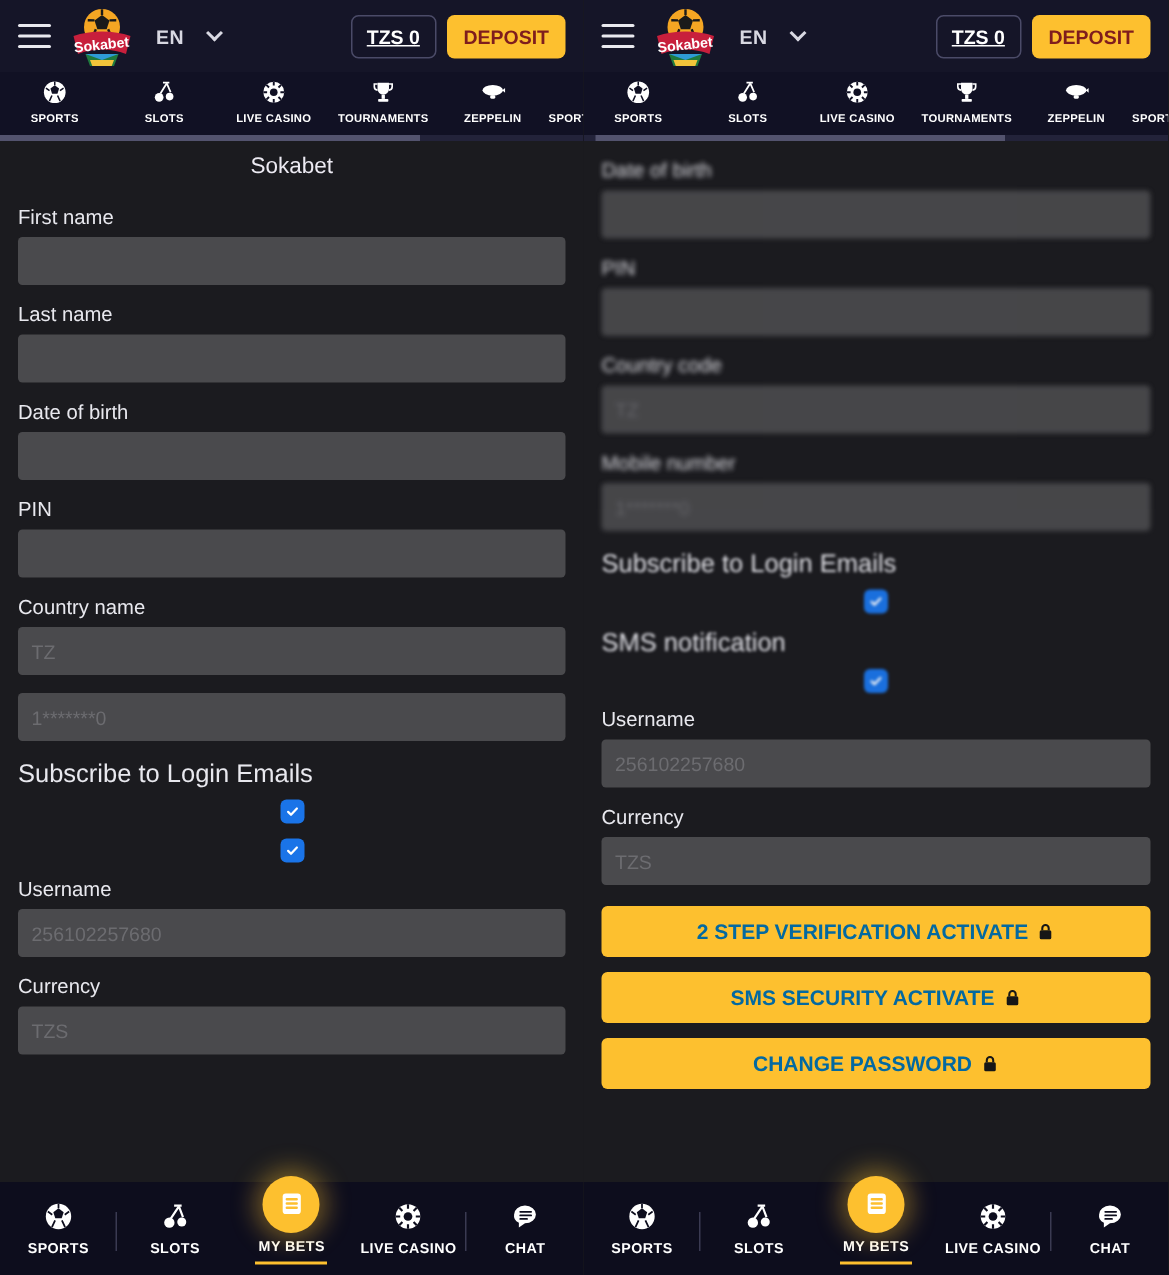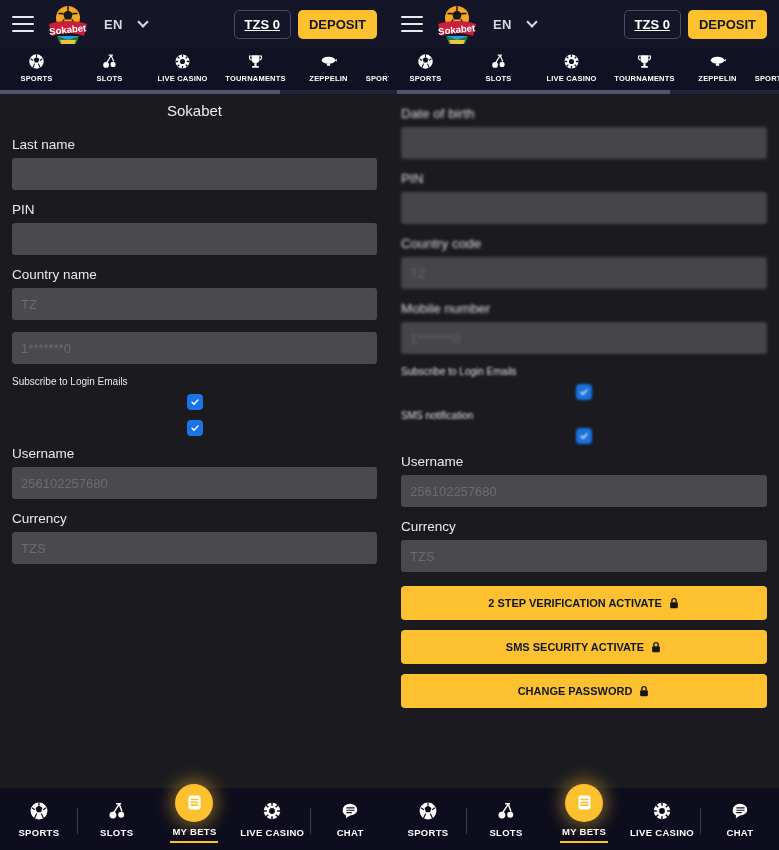--- a/index.html
+++ b/index.html
@@ -37,21 +37,21 @@
   .chev { width: 8px; height: 8px; border-right: 2px solid #d8d8e2; border-bottom: 2px solid #d8d8e2;
           transform: rotate(45deg); margin-top: -4px; }
 
   .topright { margin-left: auto; display: flex; align-items: center; gap: 7px; padding-right: 4px; }
   .balance {
     border: 1px solid #4b4b68; border-radius: 5px; padding: 6px 10px;
     color: #fff; font-size: 13px; font-weight: 700; background: #151528;
     white-space: nowrap; cursor: pointer; text-decoration: underline;
   }
   .deposit {
-    background: #fdc02f; color: #0f172a; border: none; border-radius: 5px;
+    background: #fdc02f; color: #7f1d1d; border: none; border-radius: 5px;
     padding: 7px 11px; font-size: 13px; font-weight: 700; cursor: pointer;
     font-family: "Liberation Sans", sans-serif; white-space: nowrap;
   }
 
   
   .catnav {
     position: absolute; top: 48px; left: 0; right: 0; height: 46px;
     background: #111124; display: flex; align-items: flex-start;
     padding-top: 4px; overflow: hidden; z-index: 5;
   }
@@ -69,32 +69,32 @@
   .field { margin-bottom: 12px; }
   .field label { display: block; color: #e8e8ee; font-size: 13.5px; margin-bottom: 6px; }
   .field .box {
     height: 32px; background: #4a4a4d; border: none; border-radius: 3px;
     width: 100%; color: #b9b9bd; font-size: 13px; padding: 0 9px;
     font-family: Liberation Sans, sans-serif; display: flex; align-items: center;
   }
   .field .box.ghost { color: #6c6c70; }
 
   .checkrow { margin-bottom: 10px; }
-  .checkrow label { display: block; color: #e8e8ee; font-size: 10px; margin-bottom: 7px; }
+  .checkrow label { display: block; color: #e8e8ee; font-size: 17px; margin-bottom: 7px; }
   .cbwrap { display: flex; justify-content: center; }
   .cb {
     width: 16px; height: 16px; border-radius: 4px; background: #1a74e8;
     display: flex; align-items: center; justify-content: center; cursor: pointer;
   }
   .cb svg { width: 10px; height: 10px; }
 
   .btnstack { margin-top: 14px; display: flex; flex-direction: column; gap: 10px; }
   .ybtn {
-    background: #fdc02f; color: #0f172a; border: none; border-radius: 4px;
-    height: 34px; font-size: 11px; font-weight: 700; cursor: pointer;
+    background: #fdc02f; color: #0369a1; border: none; border-radius: 4px;
+    height: 34px; font-size: 14px; font-weight: 700; cursor: pointer;
     display: flex; align-items: center; justify-content: center; gap: 6px;
     font-family: "Liberation Sans", sans-serif;
   }
   .ybtn .lk { font-size: 13px; }
 
   
   .blurtop { filter: blur(1.6px); opacity: .92; }
   .blurmid { filter: blur(1.1px); opacity: .95; }
 
   
@@ -217,21 +217,29 @@
       </div>
       <div class="hscroll">
           <i></i>
         </div>
     </div>
 
     <div class="content">
       <div class="title">Sokabet</div>
 
       <div class="field">
+        <label>First name</label>
+        <div class="box"></div>
+      </div>
+      <div class="field">
         <label>Last name</label>
+        <div class="box"></div>
+      </div>
+      <div class="field">
+        <label>Date of birth</label>
         <div class="box"></div>
       </div>
       <div class="field">
         <label>PIN</label>
         <div class="box ghost"></div>
       </div>
       <div class="field">
         <label>Country name</label>
         <div class="box ghost">TZ</div>
       </div>

